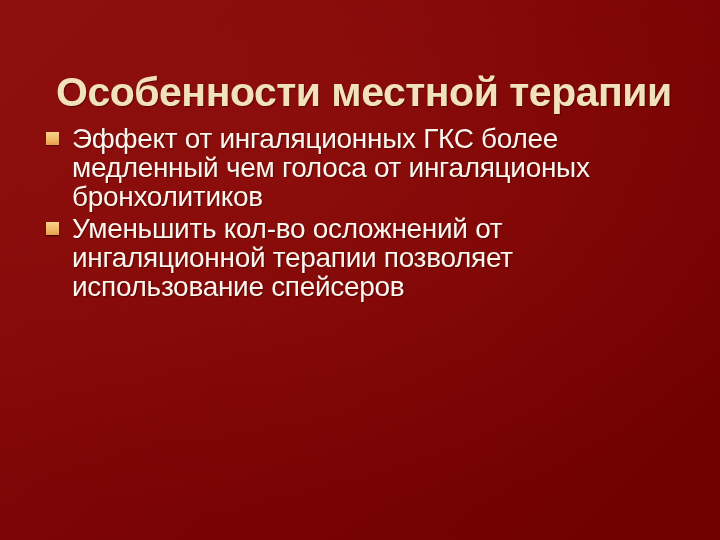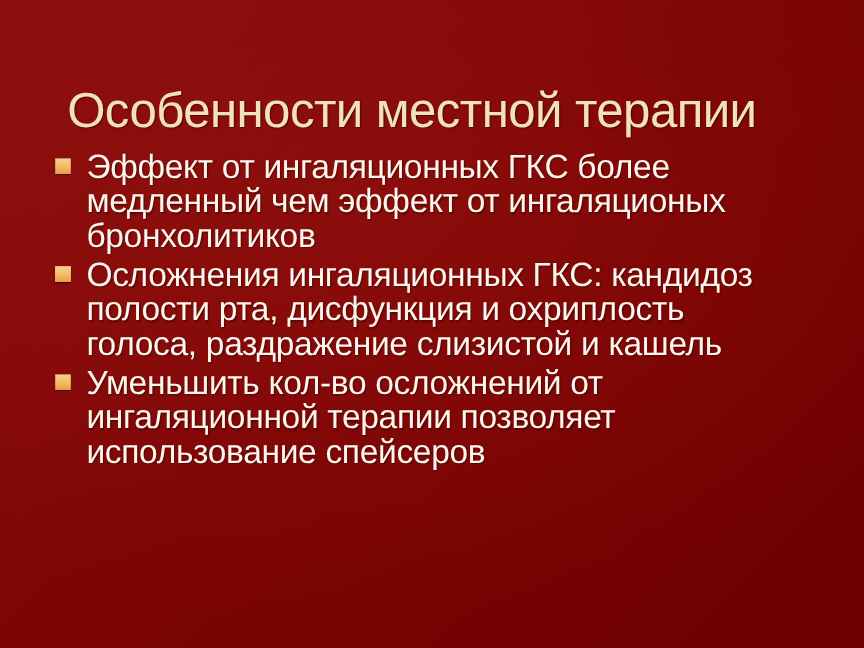--- a/index.html
+++ b/index.html
@@ -21,21 +21,21 @@
       linear-gradient(135deg, #8c0f0e 0%, #7c0404 48%, #6e0000 100%);
     background-color: #7a0303;
   }
   .slide-title {
     position: absolute;
     left: 56px;
     top: 42px;
     width: 640px;
     font-size: 41px;
     line-height: 1.15;
-    font-weight: 400;
+    font-weight: 700;
     letter-spacing: -0.5px;
     color: #f2e2bc;
     text-shadow: 1px 1px 1px rgba(60, 0, 0, 0.6);
     white-space: nowrap;
   }
   .bullet-list {
     position: absolute;
     left: 46px;
     top: 124px;
     width: 600px;
@@ -72,34 +72,28 @@
 
 <div class="slide">
 
   <h1 class="slide-title">Особенности местной терапии</h1>
 
   <ul class="bullet-list">
 
     <li class="bullet-item">
       <span class="bullet-square"></span>
       <span class="bullet-text">Эффект от ингаляционных ГКС более
-медленный чем эффект от ингаляционых
+медленный чем голоса от ингаляционых
 бронхолитиков</span>
     </li>
 
     <li class="bullet-item">
       <span class="bullet-square"></span>
     </li>
 
-    <li class="bullet-item">
-      <span class="bullet-square"></span>
-      <span class="bullet-text">Осложнения ингаляционных ГКС: кандидоз
-полости рта, дисфункция и охриплость
-голоса, раздражение слизистой и кашель</span>
-    </li>
 
     <li class="bullet-item">
       <span class="bullet-square"></span>
       <span class="bullet-text">Уменьшить кол-во осложнений от
 ингаляционной терапии позволяет
 использование спейсеров</span>
     </li>
 
   </ul>
 

